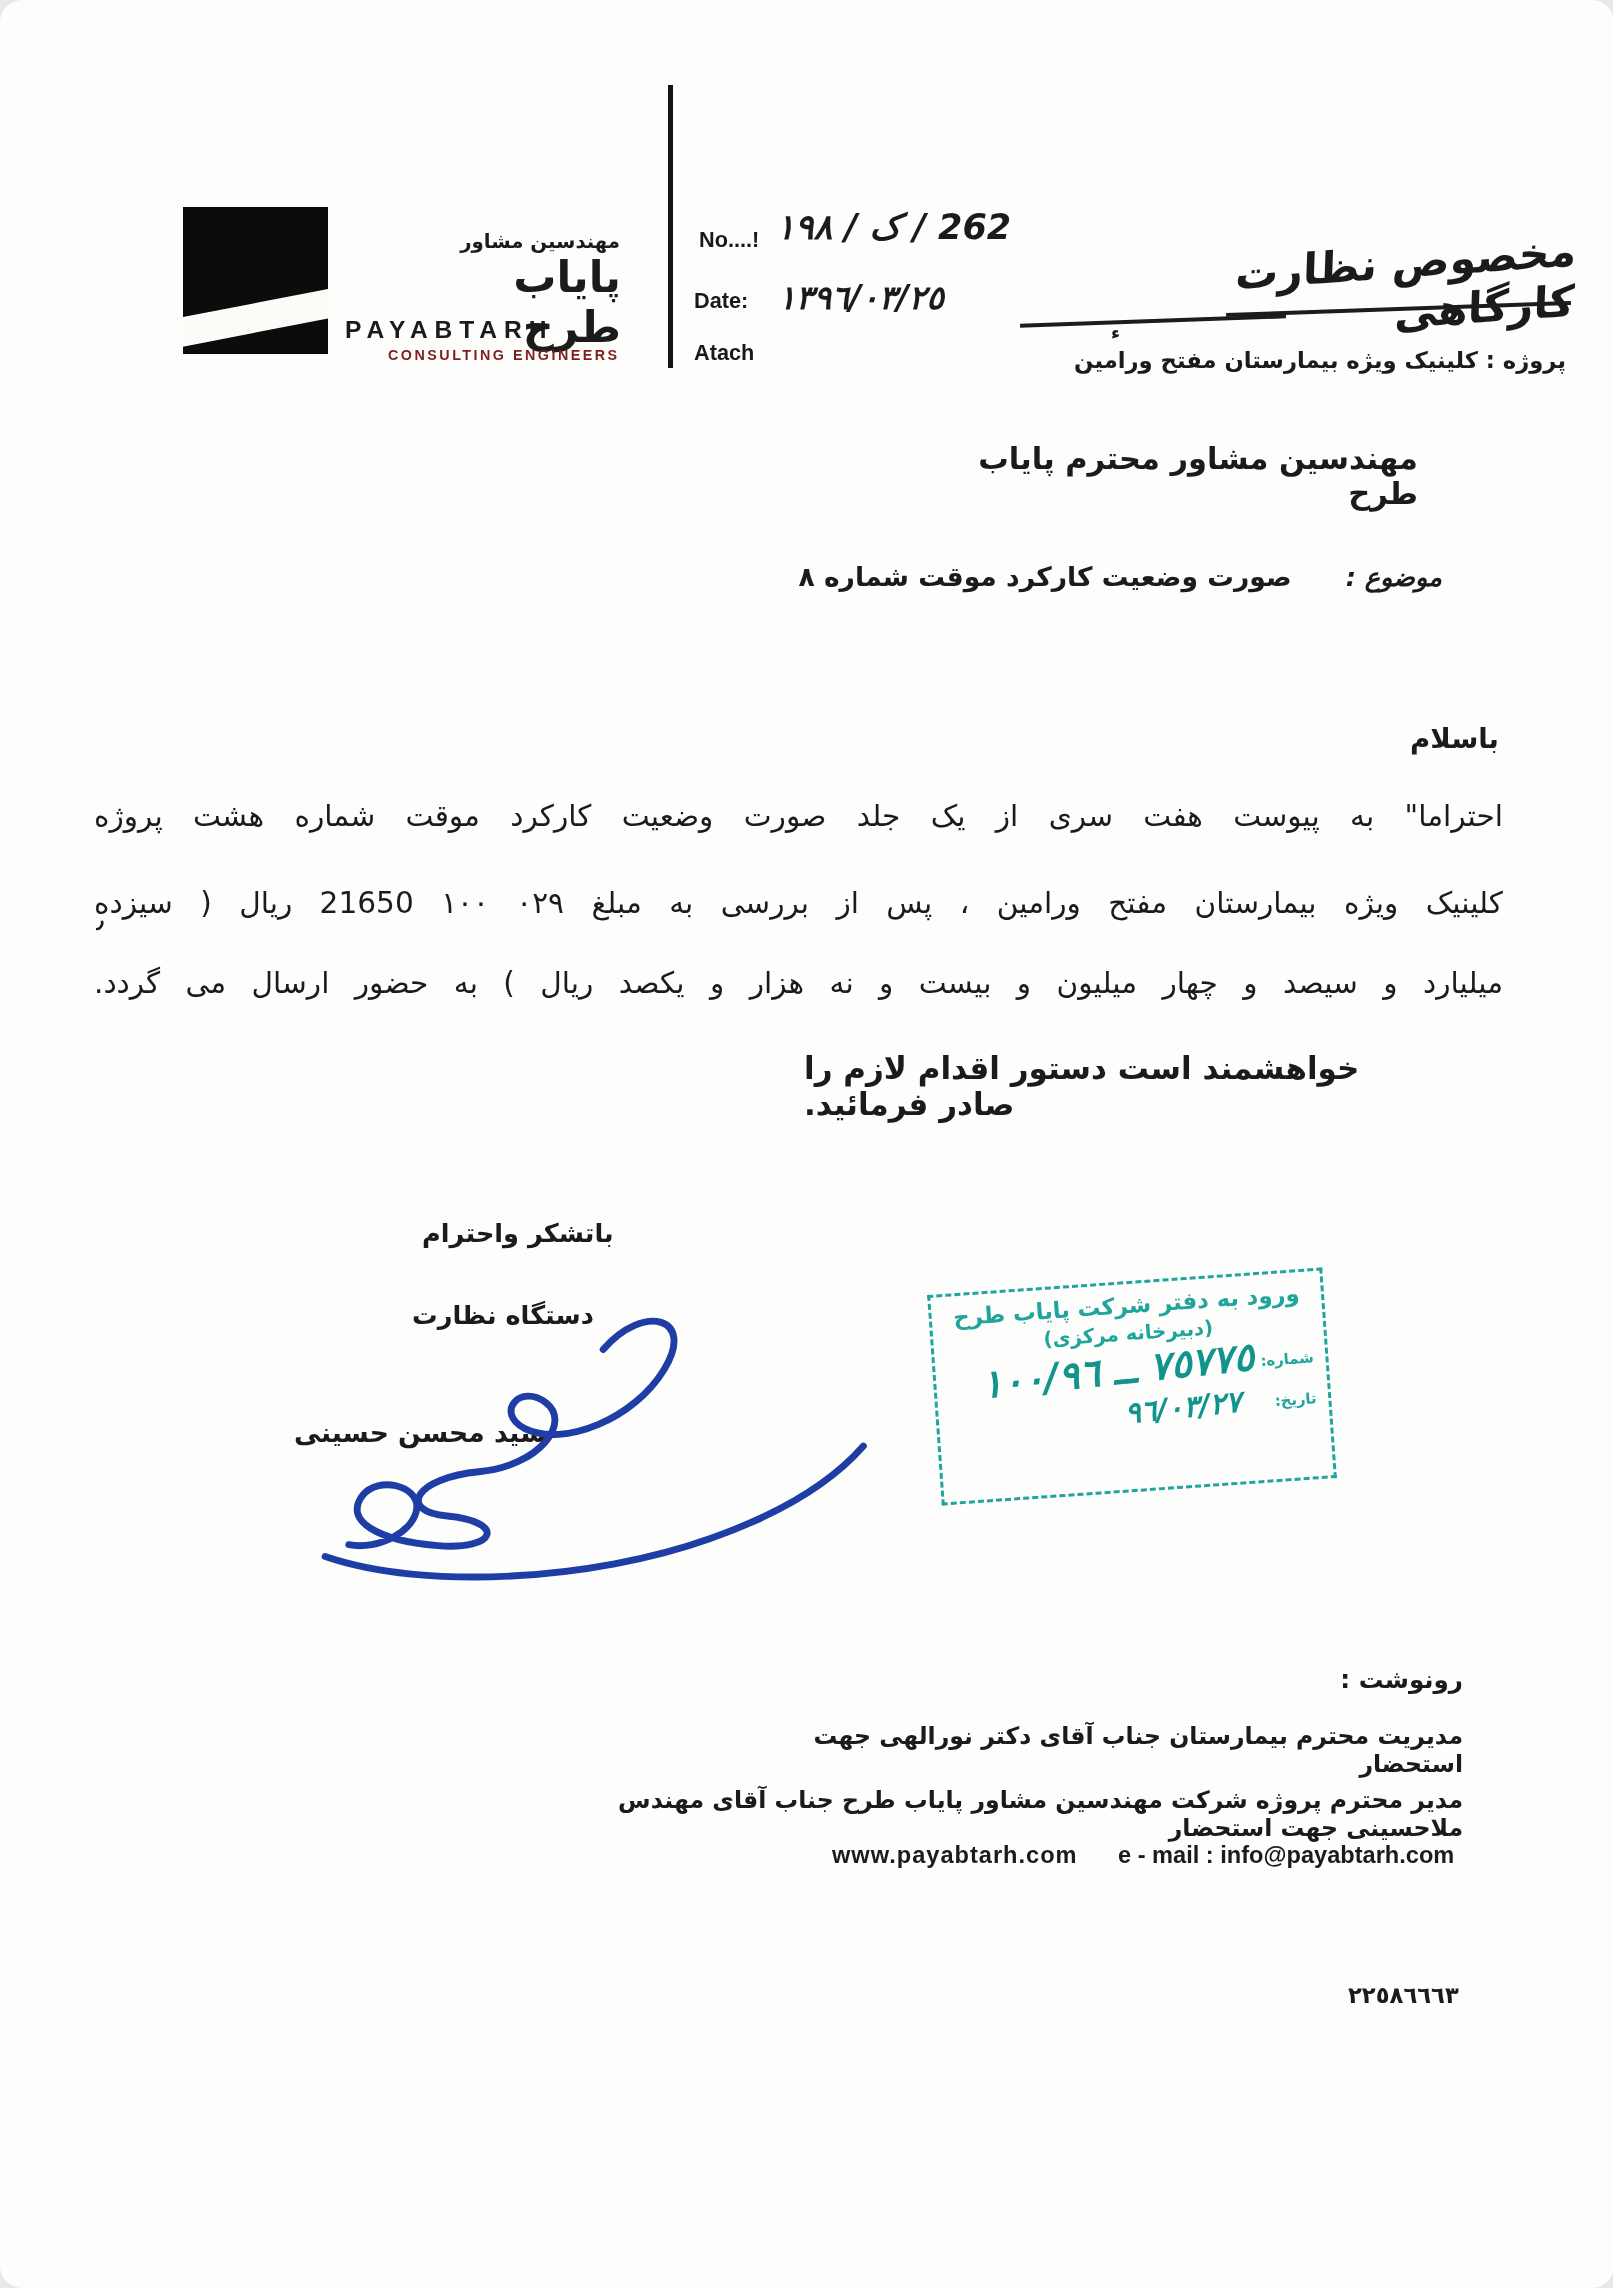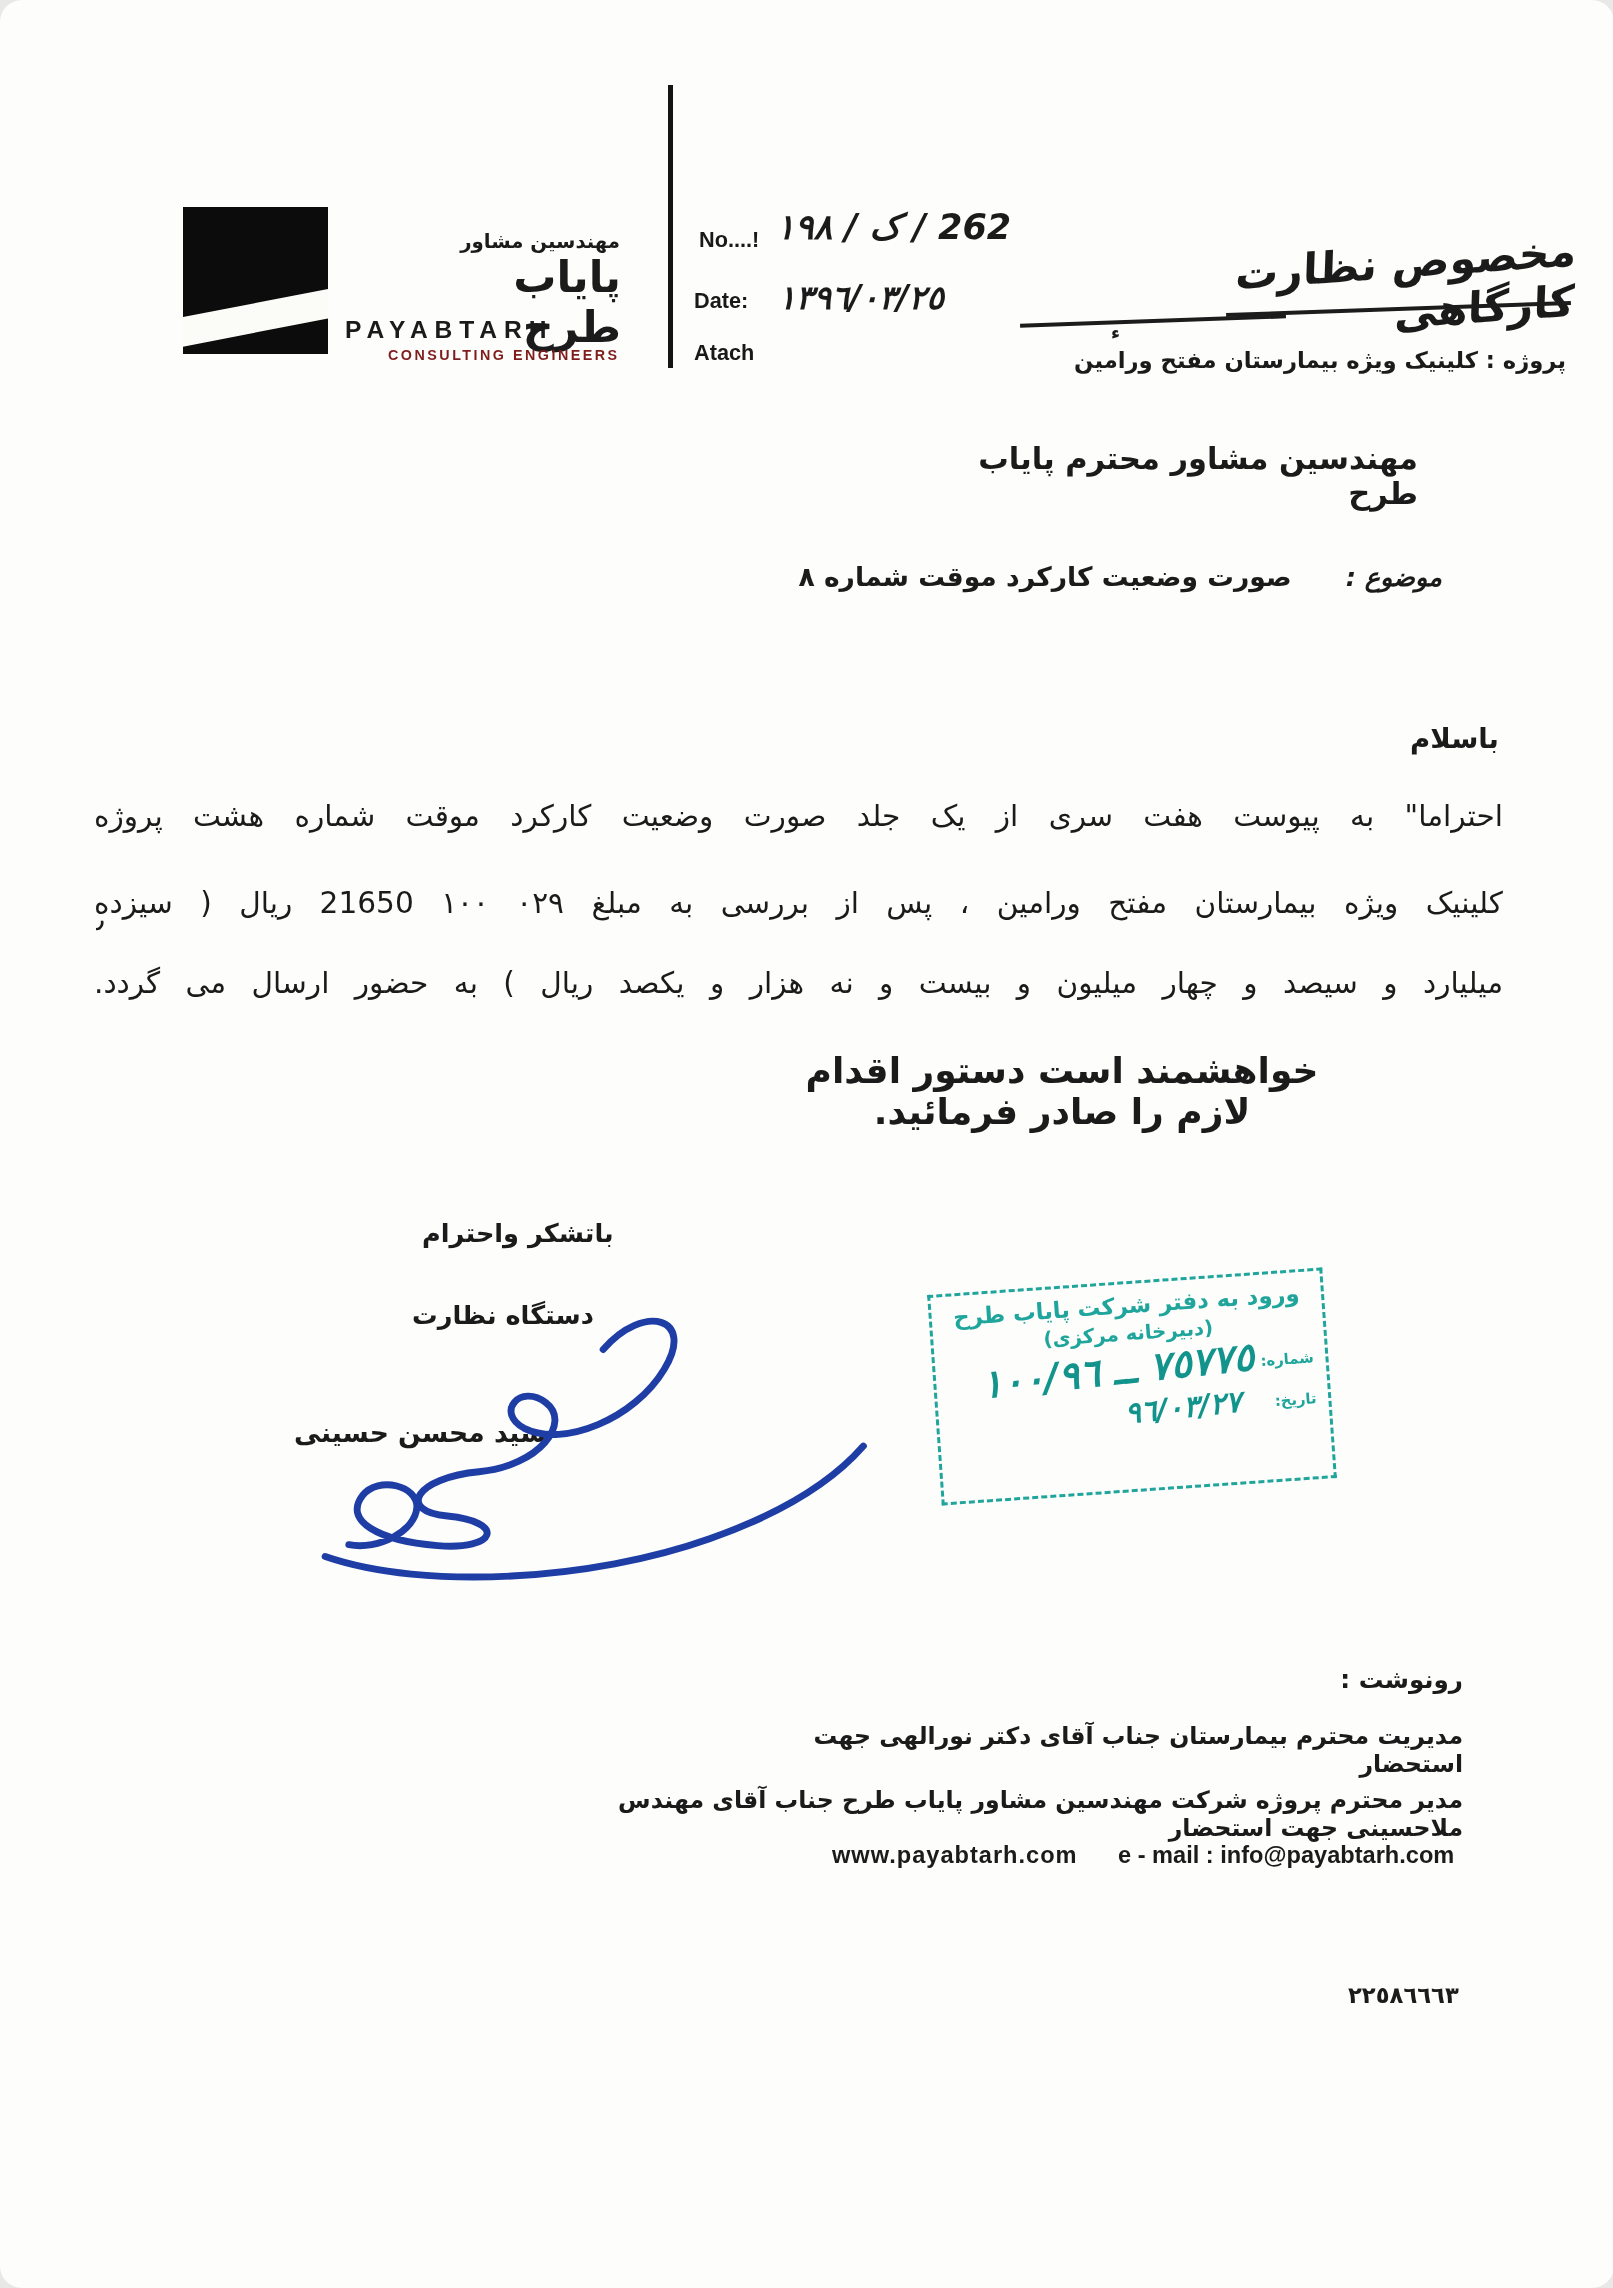--- a/index.html
+++ b/index.html
@@ -45,21 +45,21 @@
   .subject-label{font-size:25.6px;font-style:italic;font-weight:600;margin-left:54px;}
   .subject-text{font-size:26.6px;font-weight:700;}
   .salutation{left:1310px;top:722px;width:189px;text-align:right;font-size:27.6px;font-weight:600;}
 
   .bodyline{left:94px;width:1409px;font-size:29.6px;font-weight:500;
     text-align:justify;text-align-last:justify;-moz-text-align-last:justify;line-height:1.25;}
   .bl1{top:798px;}
   .bl2{top:885px;}
   .bl3{top:965px;}
   .stray-dot{left:96px;top:908px;font-size:21.7px;font-weight:bold;}
-  .request-line{left:774px;top:1050px;width:576px;text-align:center;font-size:36px;font-weight:700;}
+  .request-line{left:804px;top:1050px;width:576px;text-align:left;font-size:31px;font-weight:700;}
 
   .closing{left:422px;top:1218px;font-size:25.6px;font-weight:600;}
   .signer-org{left:412px;top:1300px;font-size:25.6px;font-weight:600;}
   .signer-name{left:294px;top:1373px;font-size:26.6px;font-weight:600;margin-top:44px;}
   .signature-svg{left:268px;top:1308px;}
 
   
   .stamp{left:934px;top:1281px;width:396px;height:211px;
     border:3px dashed #1fa59c;transform:rotate(-4deg);
     color:#1fa59c;padding:7.9px 11.8px;box-sizing:border-box;overflow:visible;}

